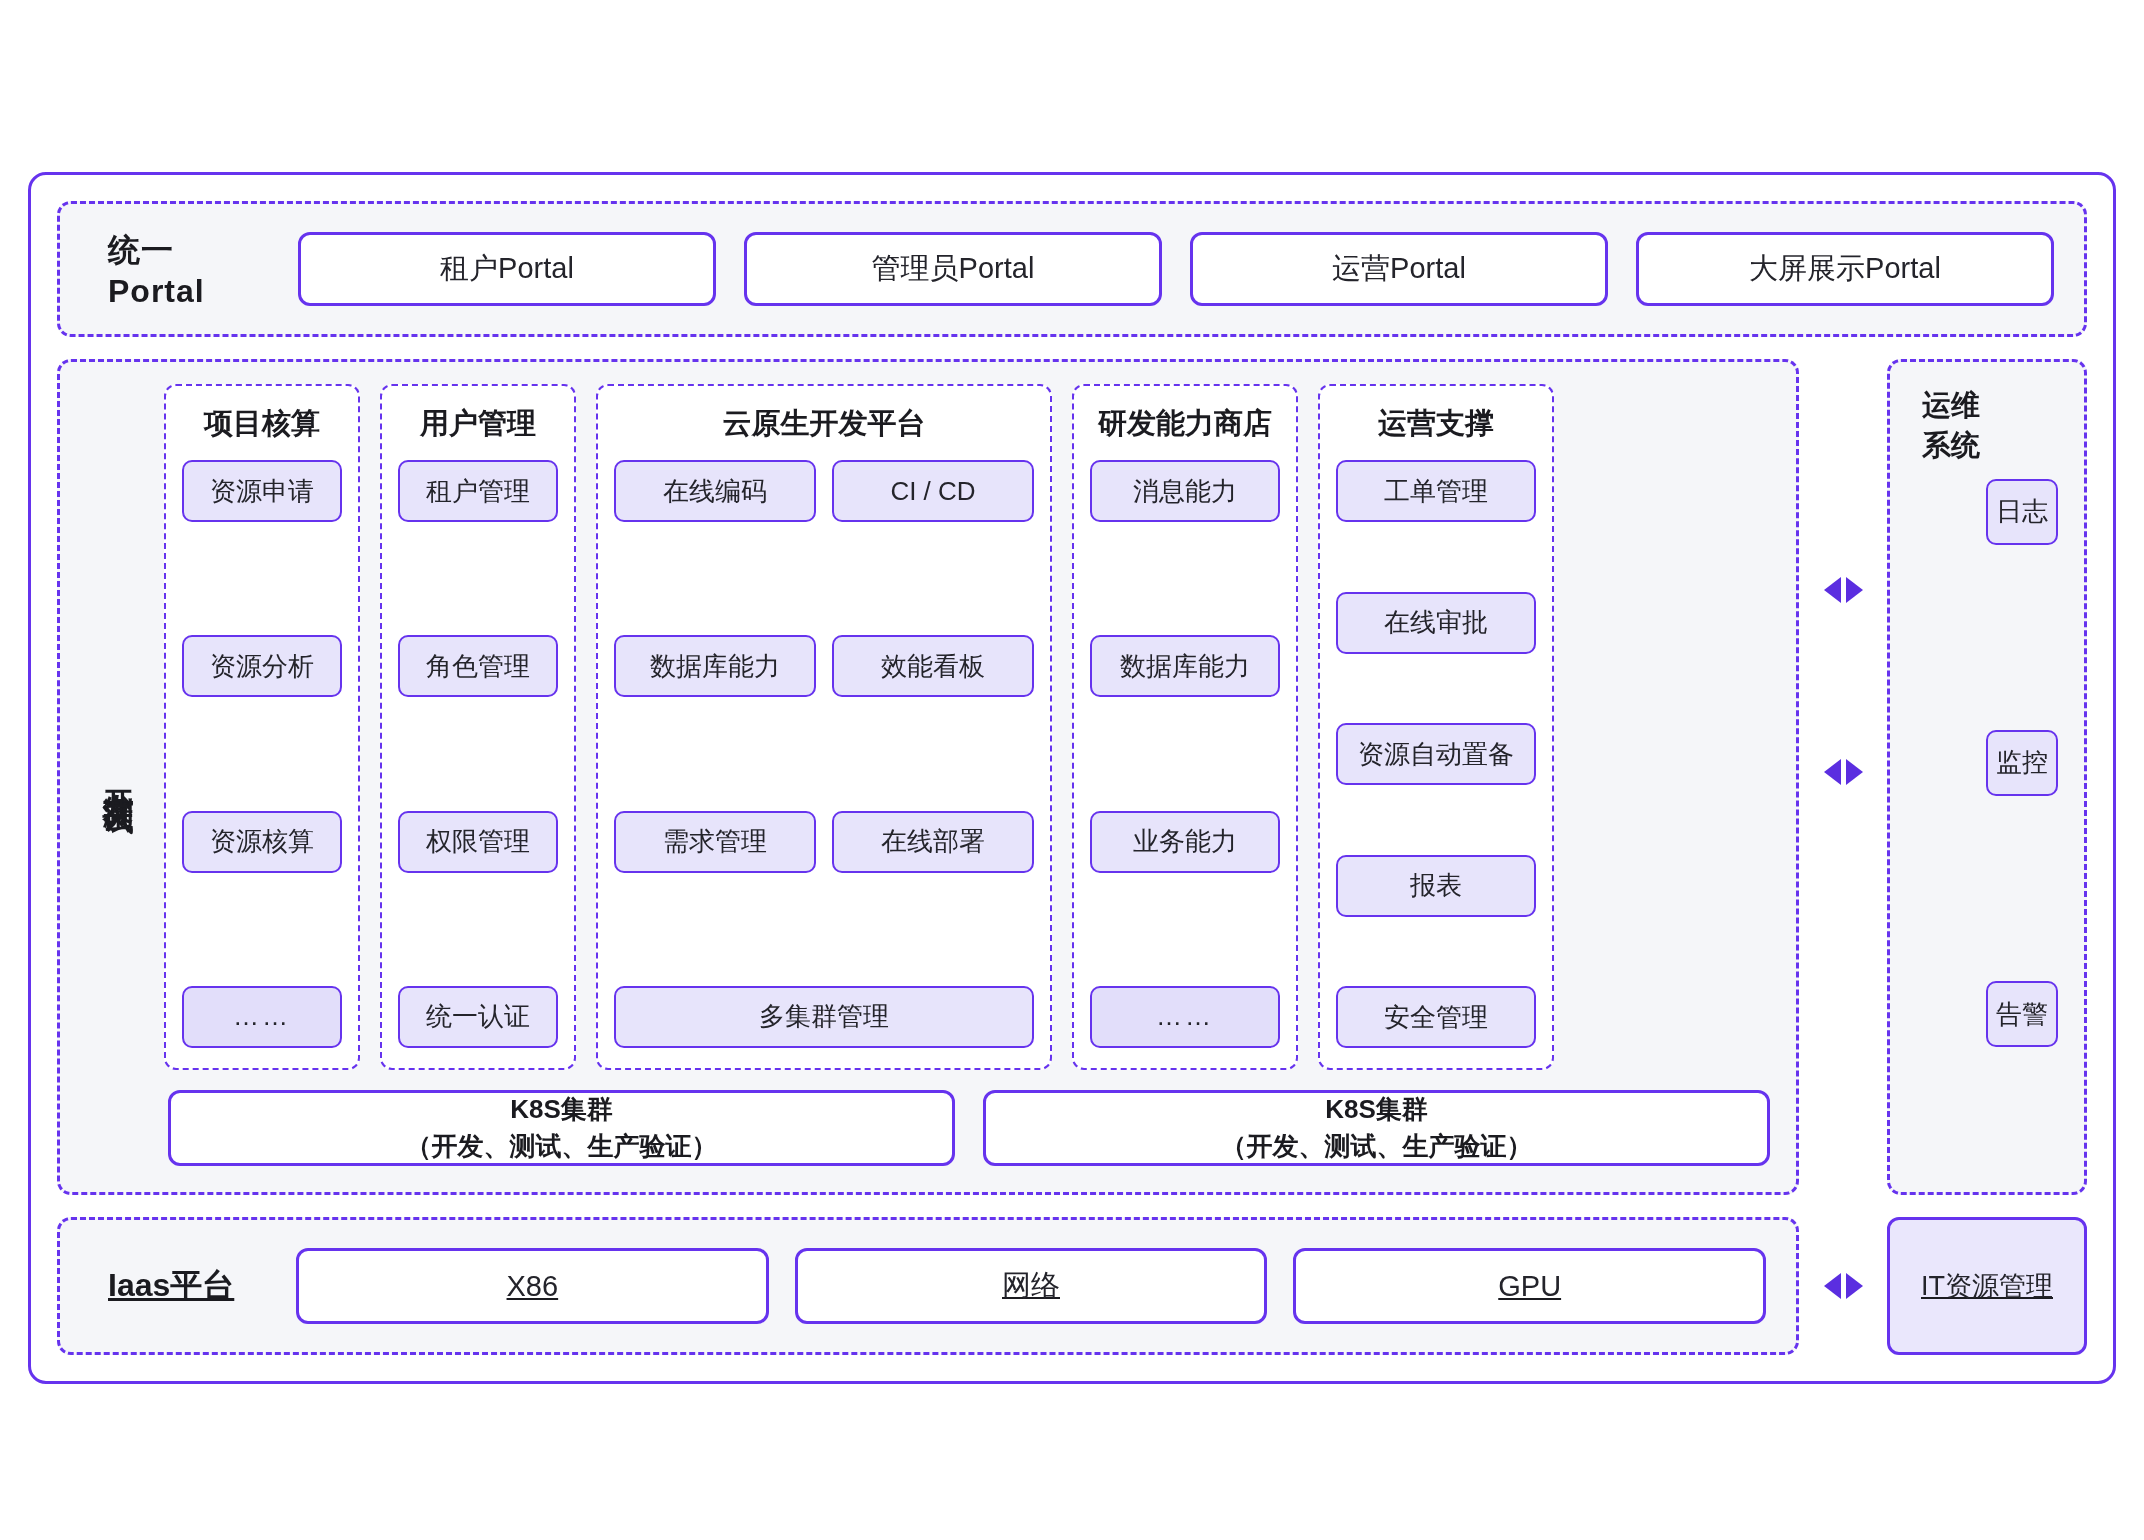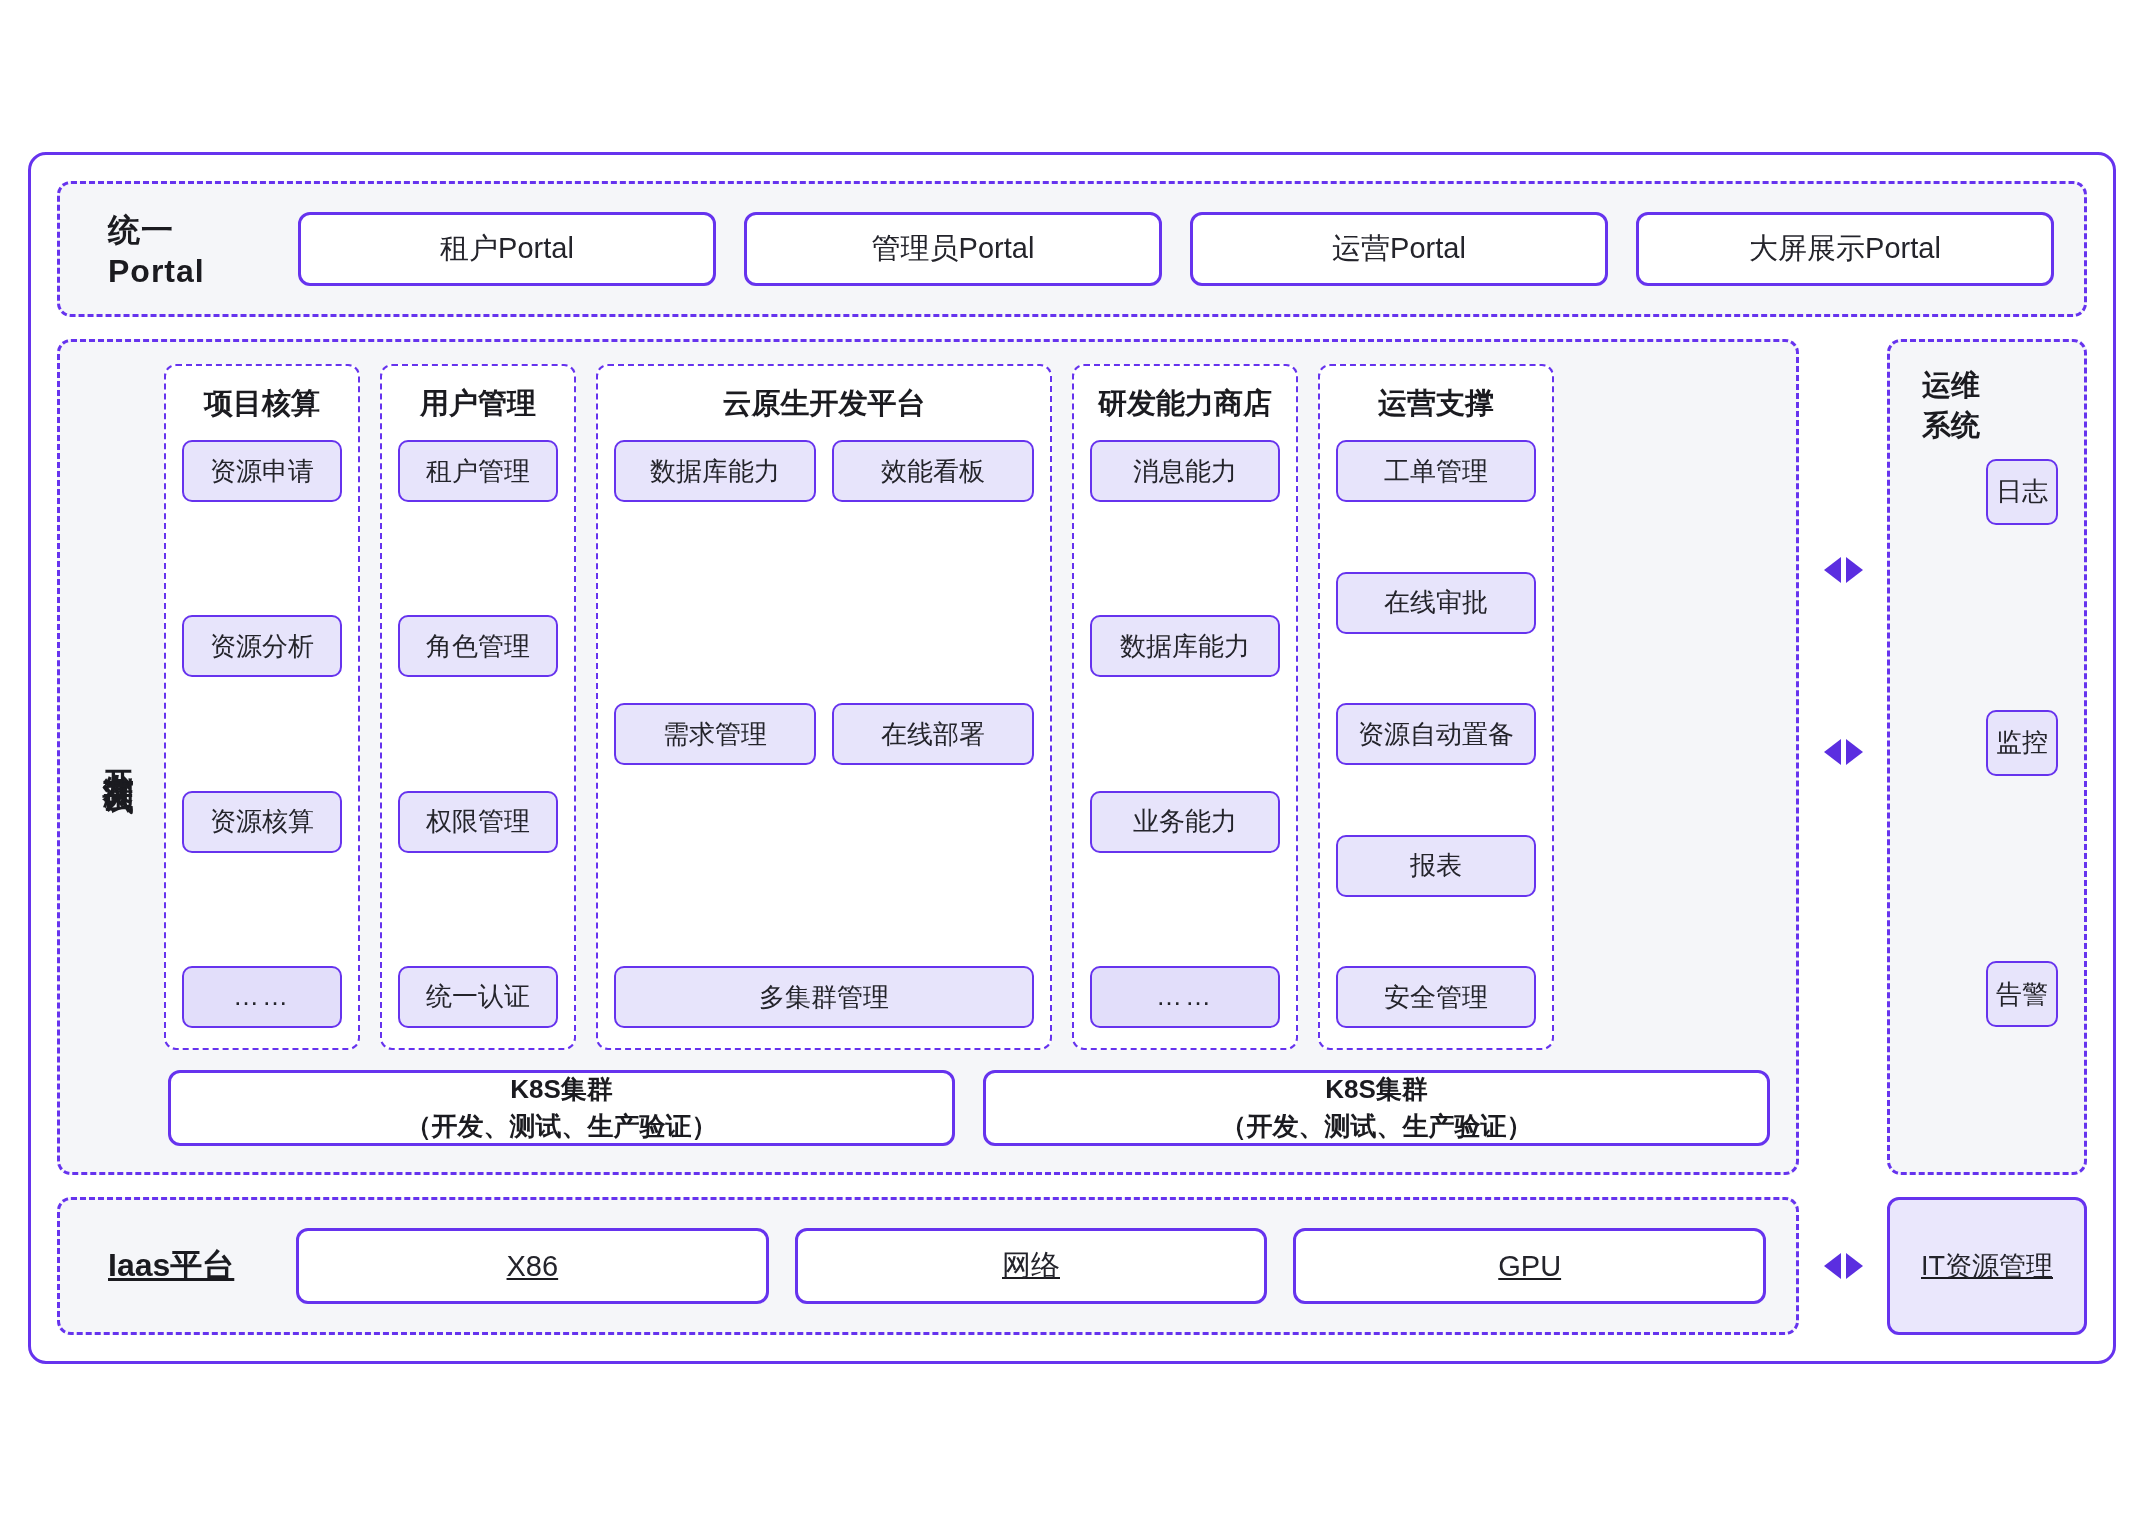--- a/index.html
+++ b/index.html
@@ -12,21 +12,21 @@
     height: 1540px;
     font-family: "Liberation Sans", "DejaVu Sans", sans-serif;
     color: #1b1b20;
     overflow: hidden;
   }
 
   
   #architecture-frame {
     position: absolute;
     left: 28px;
-    top: 152px;
+    top: 172px;
     width: 2088px;
     height: 1212px;
     box-sizing: border-box;
     border: 3px solid #6633ee;
     border-radius: 18px;
     background: #ffffff;
     padding: 26px 26px;
     display: flex;
     flex-direction: column;
     gap: 22px;
@@ -345,20 +345,24 @@
               <div class="chip">租户管理</div>
               <div class="chip">角色管理</div>
               <div class="chip">权限管理</div>
               <div class="chip">统一认证</div>
             </div>
           </div>
 
           <div id="col-cloud" class="group-box">
             <div class="group-title">云原生开发平台</div>
             <div class="group-items">
+              <div class="pair-row">
+                <div class="chip">在线编码</div>
+                <div class="chip">CI / CD</div>
+              </div>
               <div class="pair-row">
                 <div class="chip">数据库能力</div>
                 <div class="chip">效能看板</div>
               </div>
               <div class="pair-row">
                 <div class="chip">需求管理</div>
                 <div class="chip">在线部署</div>
               </div>
               <div class="chip">多集群管理</div>
             </div>

